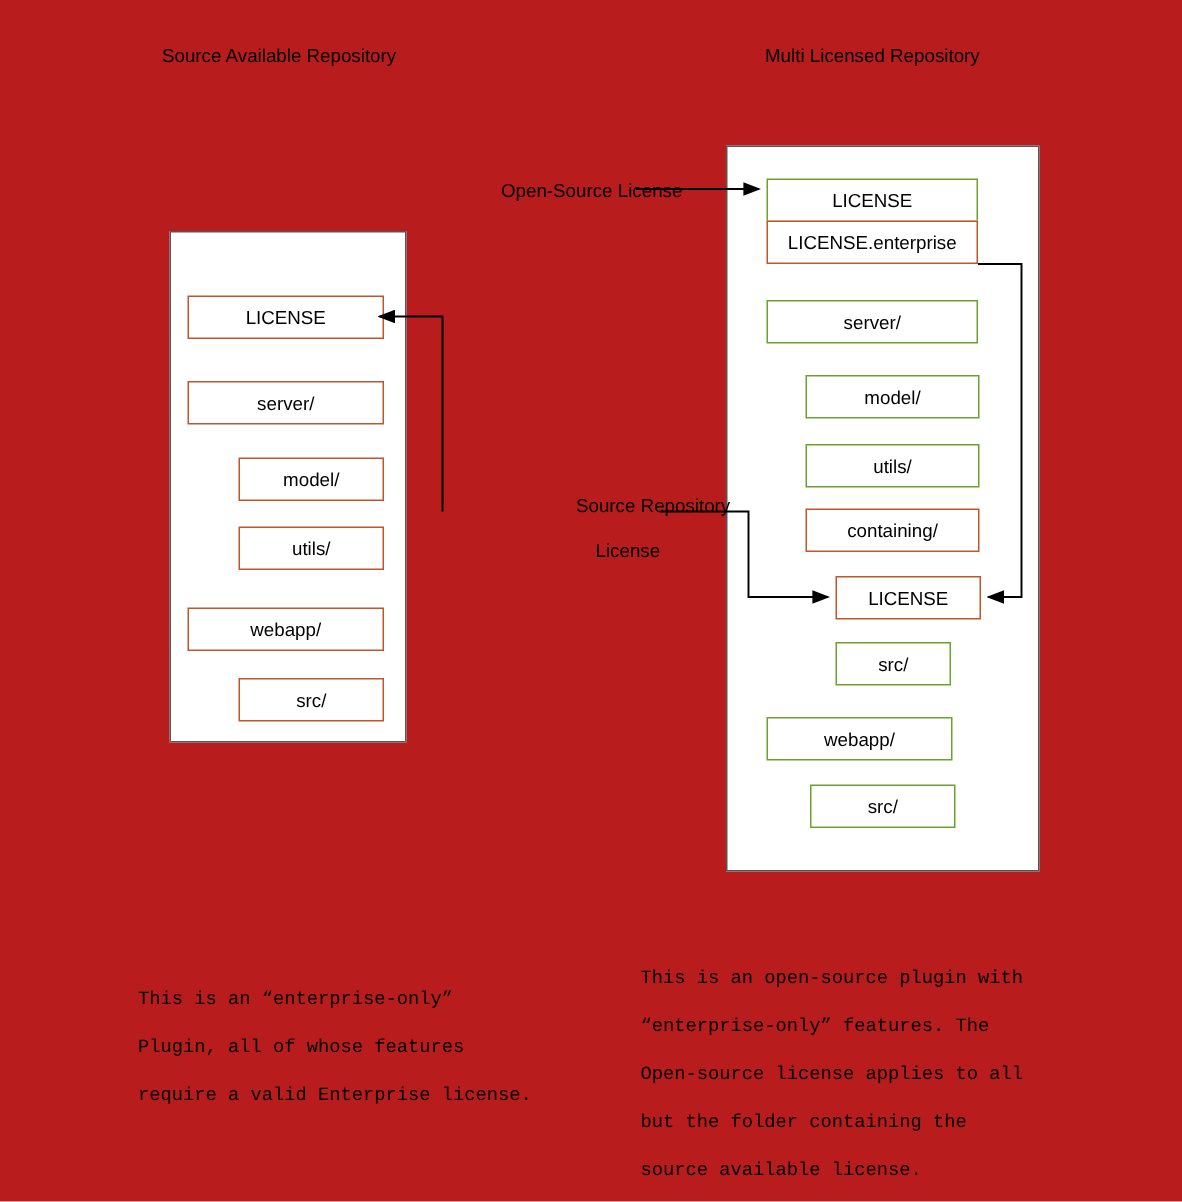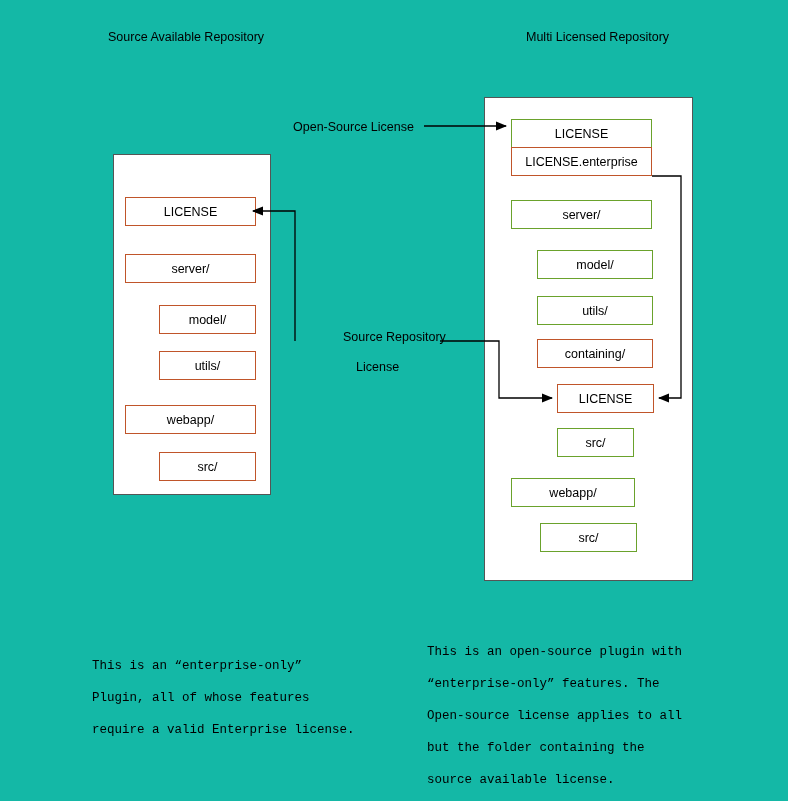--- a/index.html
+++ b/index.html
@@ -4,21 +4,21 @@
 <style>
   html, body {
     margin: 0;
     padding: 0;
     background: #ffffff;
   }
   #stage {
     position: relative;
     width: 788px;
     height: 801px;
-    background: #14b8a6;
+    background: #b91c1c;
     font-family: "Liberation Sans", sans-serif;
     overflow: hidden;
   }
   .title {
     position: absolute;
     font-size: 12.5px;
     color: #000000;
     white-space: nowrap;
   }
   .repo-box {
@@ -40,20 +40,21 @@
     white-space: nowrap;
   }
   .node.green {
     border-color: #6aa22c;
   }
   .label {
     position: absolute;
     font-size: 12.5px;
     color: #000000;
     white-space: nowrap;
+    margin-left: 41px;
   }
   .caption {
     position: absolute;
     font-family: "Liberation Mono", monospace;
     font-size: 12.5px;
     line-height: 32px;
     color: #000000;
     white-space: pre;
   }
   svg.overlay {
@@ -64,21 +65,21 @@
     height: 801px;
     pointer-events: none;
   }
 </style>
 </head>
 <body>
 
 <div id="stage">
 
   <div class="title" style="left:108px; top:30px;">Source Available Repository</div>
-  <div class="title" style="left:510px; top:30px;margin-left:16px;">Multi Licensed Repository</div>
+  <div class="title" style="left:510px; top:30px;">Multi Licensed Repository</div>
 
   <div class="repo-box" style="left:113px; top:154px; width:158px; height:341px;"></div>
   <div class="repo-box" style="left:484px; top:97px; width:209px; height:484px;"></div>
 
   <div class="node" style="left:125px; top:197px; width:131px; height:29px;">LICENSE</div>
   <div class="node" style="left:125px; top:254px; width:131px; height:29px;">server/</div>
   <div class="node" style="left:159px; top:305px; width:97px; height:29px;">model/</div>
   <div class="node" style="left:159px; top:351px; width:97px; height:29px;">utils/</div>
   <div class="node" style="left:125px; top:405px; width:131px; height:29px;">webapp/</div>
   <div class="node" style="left:159px; top:452px; width:97px; height:29px;">src/</div>

